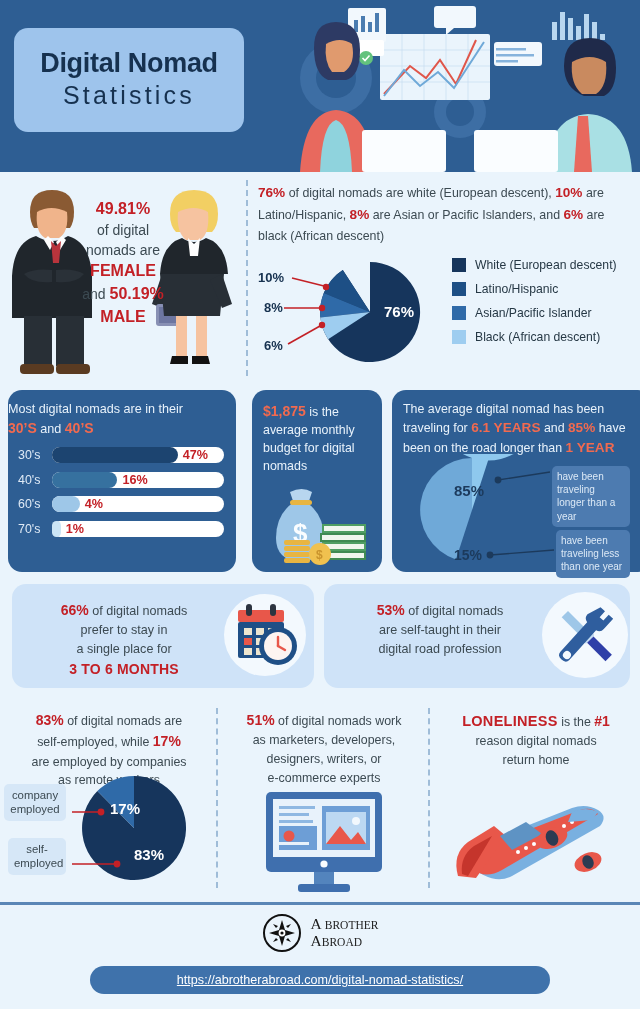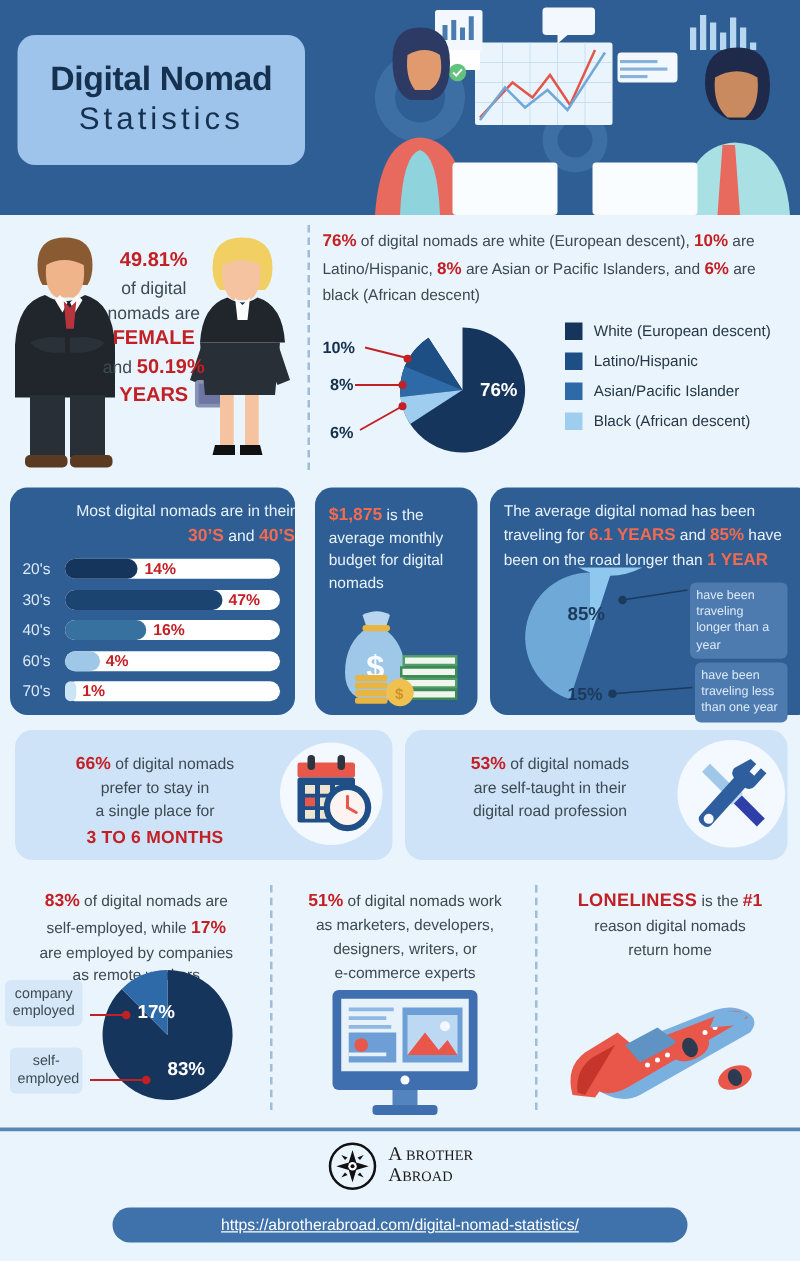--- a/index.html
+++ b/index.html
@@ -55,21 +55,21 @@
   .legend-lb { font-size: 12.2px; color: #263845; }
 
   
   .sec2 { position: absolute; left: 0; top: 388px; width: 640px; height: 190px; }
   .card-blue { position: absolute; background: #2e5e93; border-radius: 14px; }
   .c-age  { left: 8px;   top: 2px; width: 228px; height: 182px; }
   .c-bud  { left: 252px; top: 2px; width: 130px; height: 182px; }
   .c-trav { left: 392px; top: 2px; width: 260px; height: 182px; }
 
   .age-title {
-    text-align: right; color: #e8f2fb; font-size: 12.6px;
+    text-align: left; color: #e8f2fb; font-size: 12.6px;
     padding-top: 10px; line-height: 1.45;
   }
   .age-title .hl { color: #f26a4f; font-weight: bold; font-size: 14px; }
   .age-rows { padding: 6px 12px 0 10px; }
   .age-row { display: flex; align-items: center; height: 21px; margin-bottom: 3.5px; }
   .age-lab { width: 34px; color: #dfeaf6; font-size: 12.4px; text-align: left; }
   .age-track {
     position: relative; flex: 1; height: 16px; background: #ffffff; border-radius: 8px;
   }
   .age-fill { position: absolute; left: 0; top: 0; height: 16px; border-radius: 8px; }
@@ -251,21 +251,21 @@
       </svg>
     </div>
 
     <div class="gender-text">
       <span class="big">49.81%</span><br>
       <span>of digital</span><br>
       <span>nomads are</span><br>
       <span class="big">FEMALE</span><br>
       <span>and</span>
       <span class="big">50.19%</span><br>
-      <span class="big">YEARS</span>
+      <span class="big">MALE</span>
     </div>
 
     <div class="eth-text">
       <b>76%</b><span> of digital nomads are white (European descent), </span><b>10%</b><span> are Latino/Hispanic, </span><b>8%</b><span> are Asian or Pacific Islanders, and </span><b>6%</b><span> are black (African descent)</span>
     </div>
 
     <div class="eth-chart">
       <svg viewBox="0 0 180 124" width="180" height="124">
         <g transform="translate(112,62)">
 
@@ -317,27 +317,20 @@
   <div class="sec2">
 
     <div class="card-blue c-age">
       <div class="age-title">
         <span>Most digital nomads are in their</span><br>
         <span class="hl">30’S</span>
         <span>and</span>
         <span class="hl">40’S</span>
       </div>
       <div class="age-rows">
-        <div class="age-row">
-          <span class="age-lab">20's</span>
-          <span class="age-track">
-            <span class="age-fill" style="width:34%;background:#16355c"></span>
-            <span class="age-val" style="left:37%">14%</span>
-          </span>
-        </div>
         <div class="age-row">
           <span class="age-lab">30's</span>
           <span class="age-track">
             <span class="age-fill" style="width:73%;background:#1c4470"></span>
             <span class="age-val" style="left:76%">47%</span>
           </span>
         </div>
         <div class="age-row">
           <span class="age-lab">40's</span>
           <span class="age-track">

